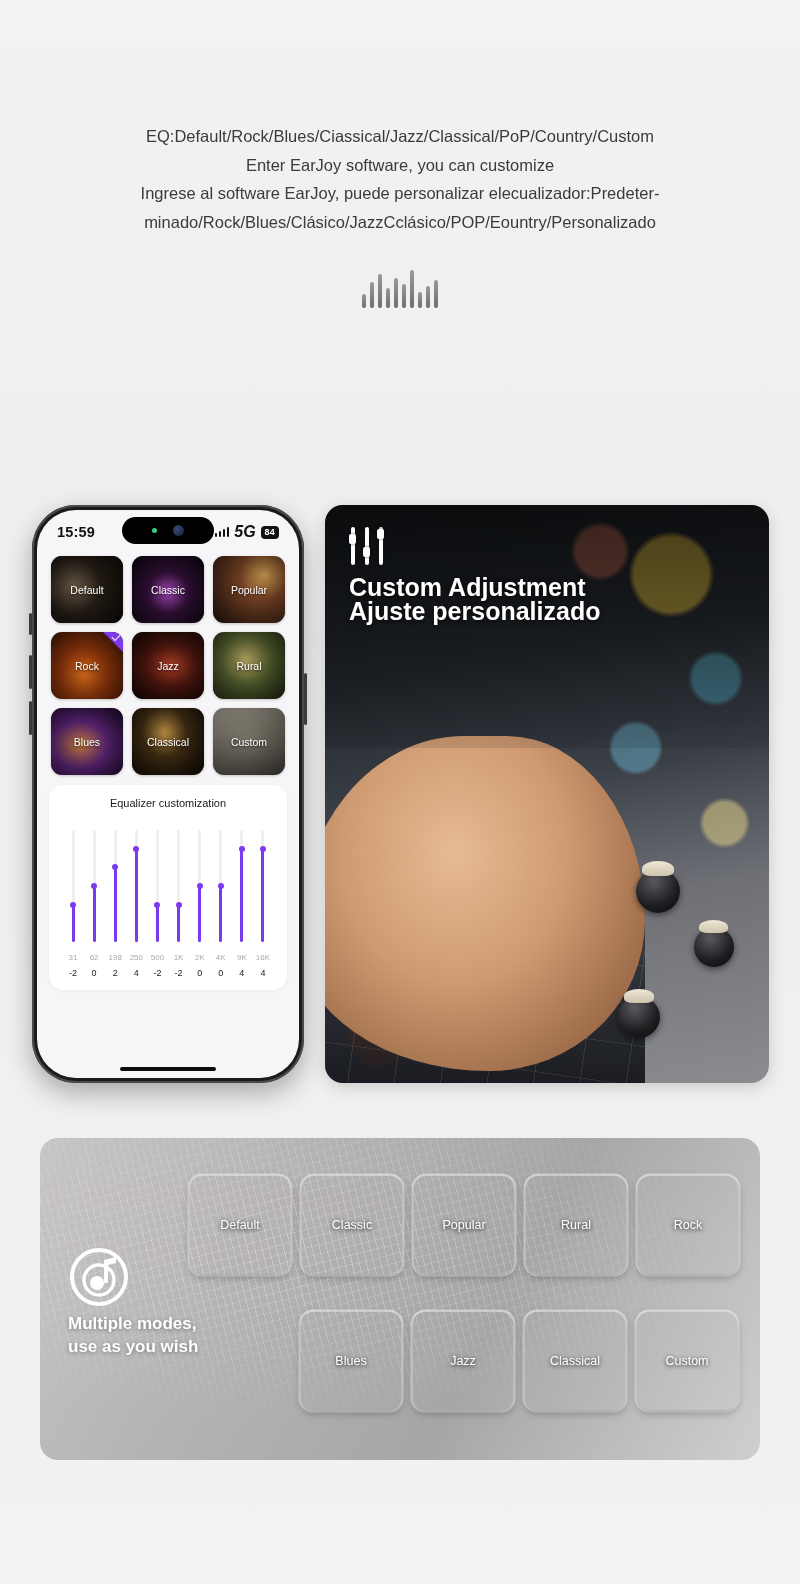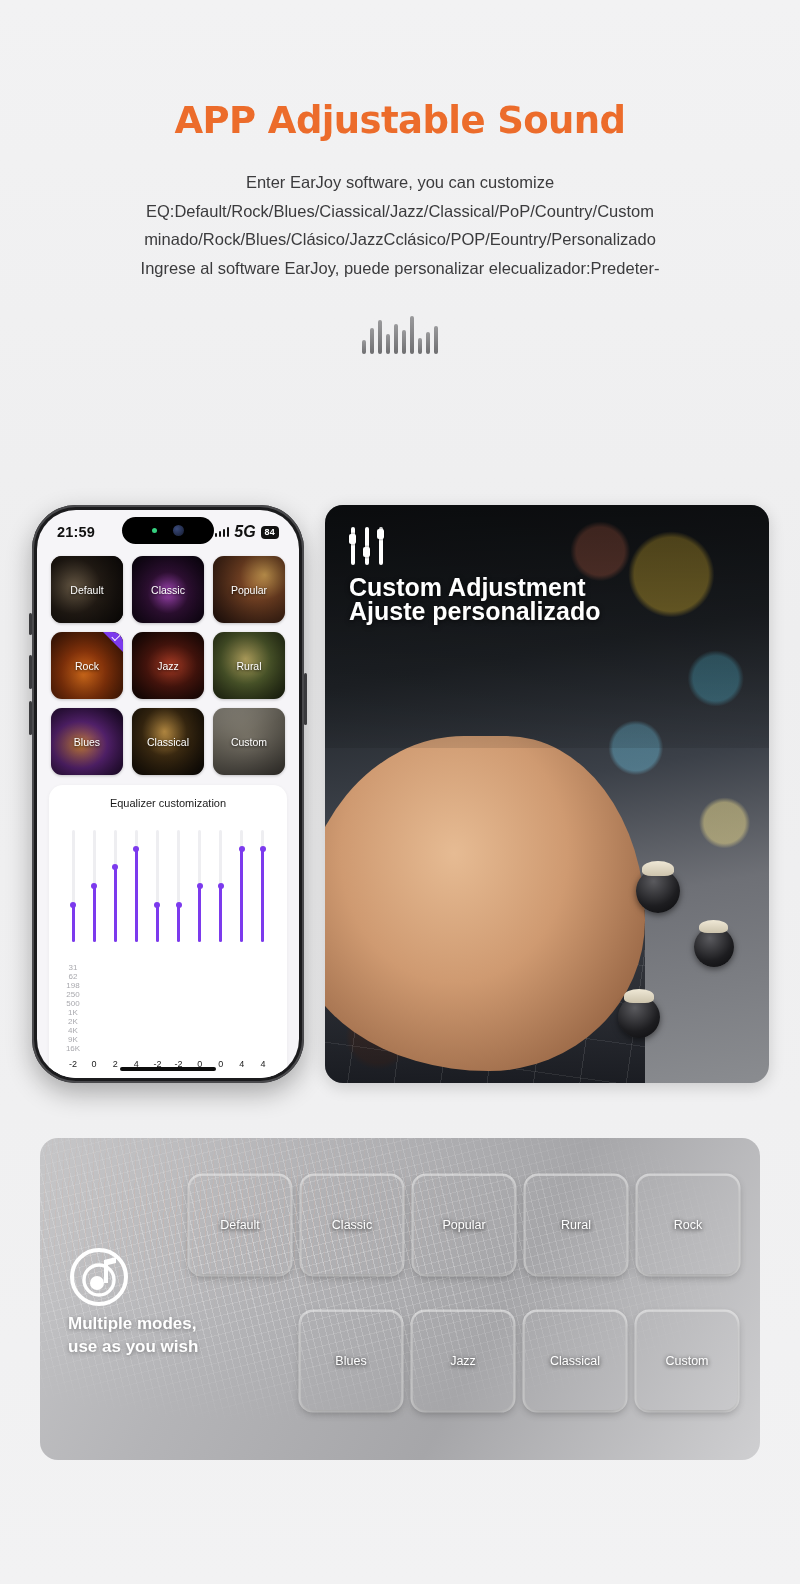--- a/index.html
+++ b/index.html
@@ -114,21 +114,21 @@
            height: 112px; padding: 0 6px; }
   .band { width: 16px; display:flex; flex-direction:column; align-items:center;
           justify-content:flex-end; height:100%; }
   .track { position:relative; width:3px; height:100%; background:#eeeef1;
            border-radius:2px; }
   .fill { position:absolute; bottom:0; left:0; width:3px; background:#7c3aed;
           border-radius:2px; }
   .thumb { position:absolute; left:50%; transform:translate(-50%,50%);
            width:6px; height:6px; border-radius:50%; background:#7c3aed; }
   .freqrow, .valrow { display:flex; justify-content:space-between; padding: 0 6px; }
-  .freqrow { margin-top: 21px; flex-direction: column; }
+  .freqrow { margin-top: 11px; }
   .freqrow span { width:16px; text-align:center; font-size:8px; color:#a9a9ae; }
   .valrow { margin-top: 6px; }
   .valrow span { width:16px; text-align:center; font-size:9px; color:#1a1a1a; }
 
   .home-ind { position:absolute; bottom:7px; left:50%; transform:translateX(-50%);
               width: 96px; height:4px; border-radius:3px; background:#0d0d0d; }
 
   
   .photo-card { position:absolute; left:325px; top:8px; width: 444px; height: 578px;
                 border-radius: 18px; overflow:hidden;
@@ -199,28 +199,27 @@
            box-shadow: 0 3px 9px rgba(0,0,0,.30), 0 0 0 2.5px rgba(255,255,255,.55); }
   .btile .tlabel { position:relative; z-index:3; color:#fff; font-size:12.5px;
                    font-weight:500; text-shadow: 0 1px 4px rgba(0,0,0,.9); }
 </style>
 </head>
 <body>
 
 <div class="page">
 
   <div class="headline">
-    <div class="l1">APP Adjustable Sound</div>
   </div>
 
   <div class="desc">
+    <div>EQ:Default/Rock/Blues/Ciassical/Jazz/Classical/PoP/Country/Custom</div>
     <div>Enter EarJoy software, you can customize</div>
-    <div>EQ:Default/Rock/Blues/Ciassical/Jazz/Classical/PoP/Country/Custom</div>
+    <div>Ingrese al software EarJoy, puede personalizar elecualizador:Predeter-</div>
     <div>minado/Rock/Blues/Clásico/JazzCclásico/POP/Eountry/Personalizado</div>
-    <div>Ingrese al software EarJoy, puede personalizar elecualizador:Predeter-</div>
   </div>
 
   <div class="wave-wrap" id="waveform">
       <i style="height: 14px;"></i>
       <i style="height: 26px;"></i>
       <i style="height: 34px;"></i>
       <i style="height: 20px;"></i>
       <i style="height: 30px;"></i>
       <i style="height: 24px;"></i>
       <i style="height: 38px;"></i>
@@ -233,21 +232,21 @@
 
     <div class="phone">
       <div class="btn-side btn-silent"></div>
       <div class="btn-side btn-vol-up"></div>
       <div class="btn-side btn-vol-dn"></div>
       <div class="btn-side btn-power"></div>
 
       <div class="phone-screen">
 
         <div class="statusbar">
-          <span class="sb-time">21:59</span>
+          <span class="sb-time">15:59</span>
           <div class="dyn-island">
             <span class="di-dot"></span>
             <span class="di-cam"></span>
           </div>
           <div class="sb-right">
             <span class="sig">
               <i style="height:4px"></i>
                 <i style="height:6px"></i>
                 <i style="height:8px"></i>
                 <i style="height:10px"></i>

